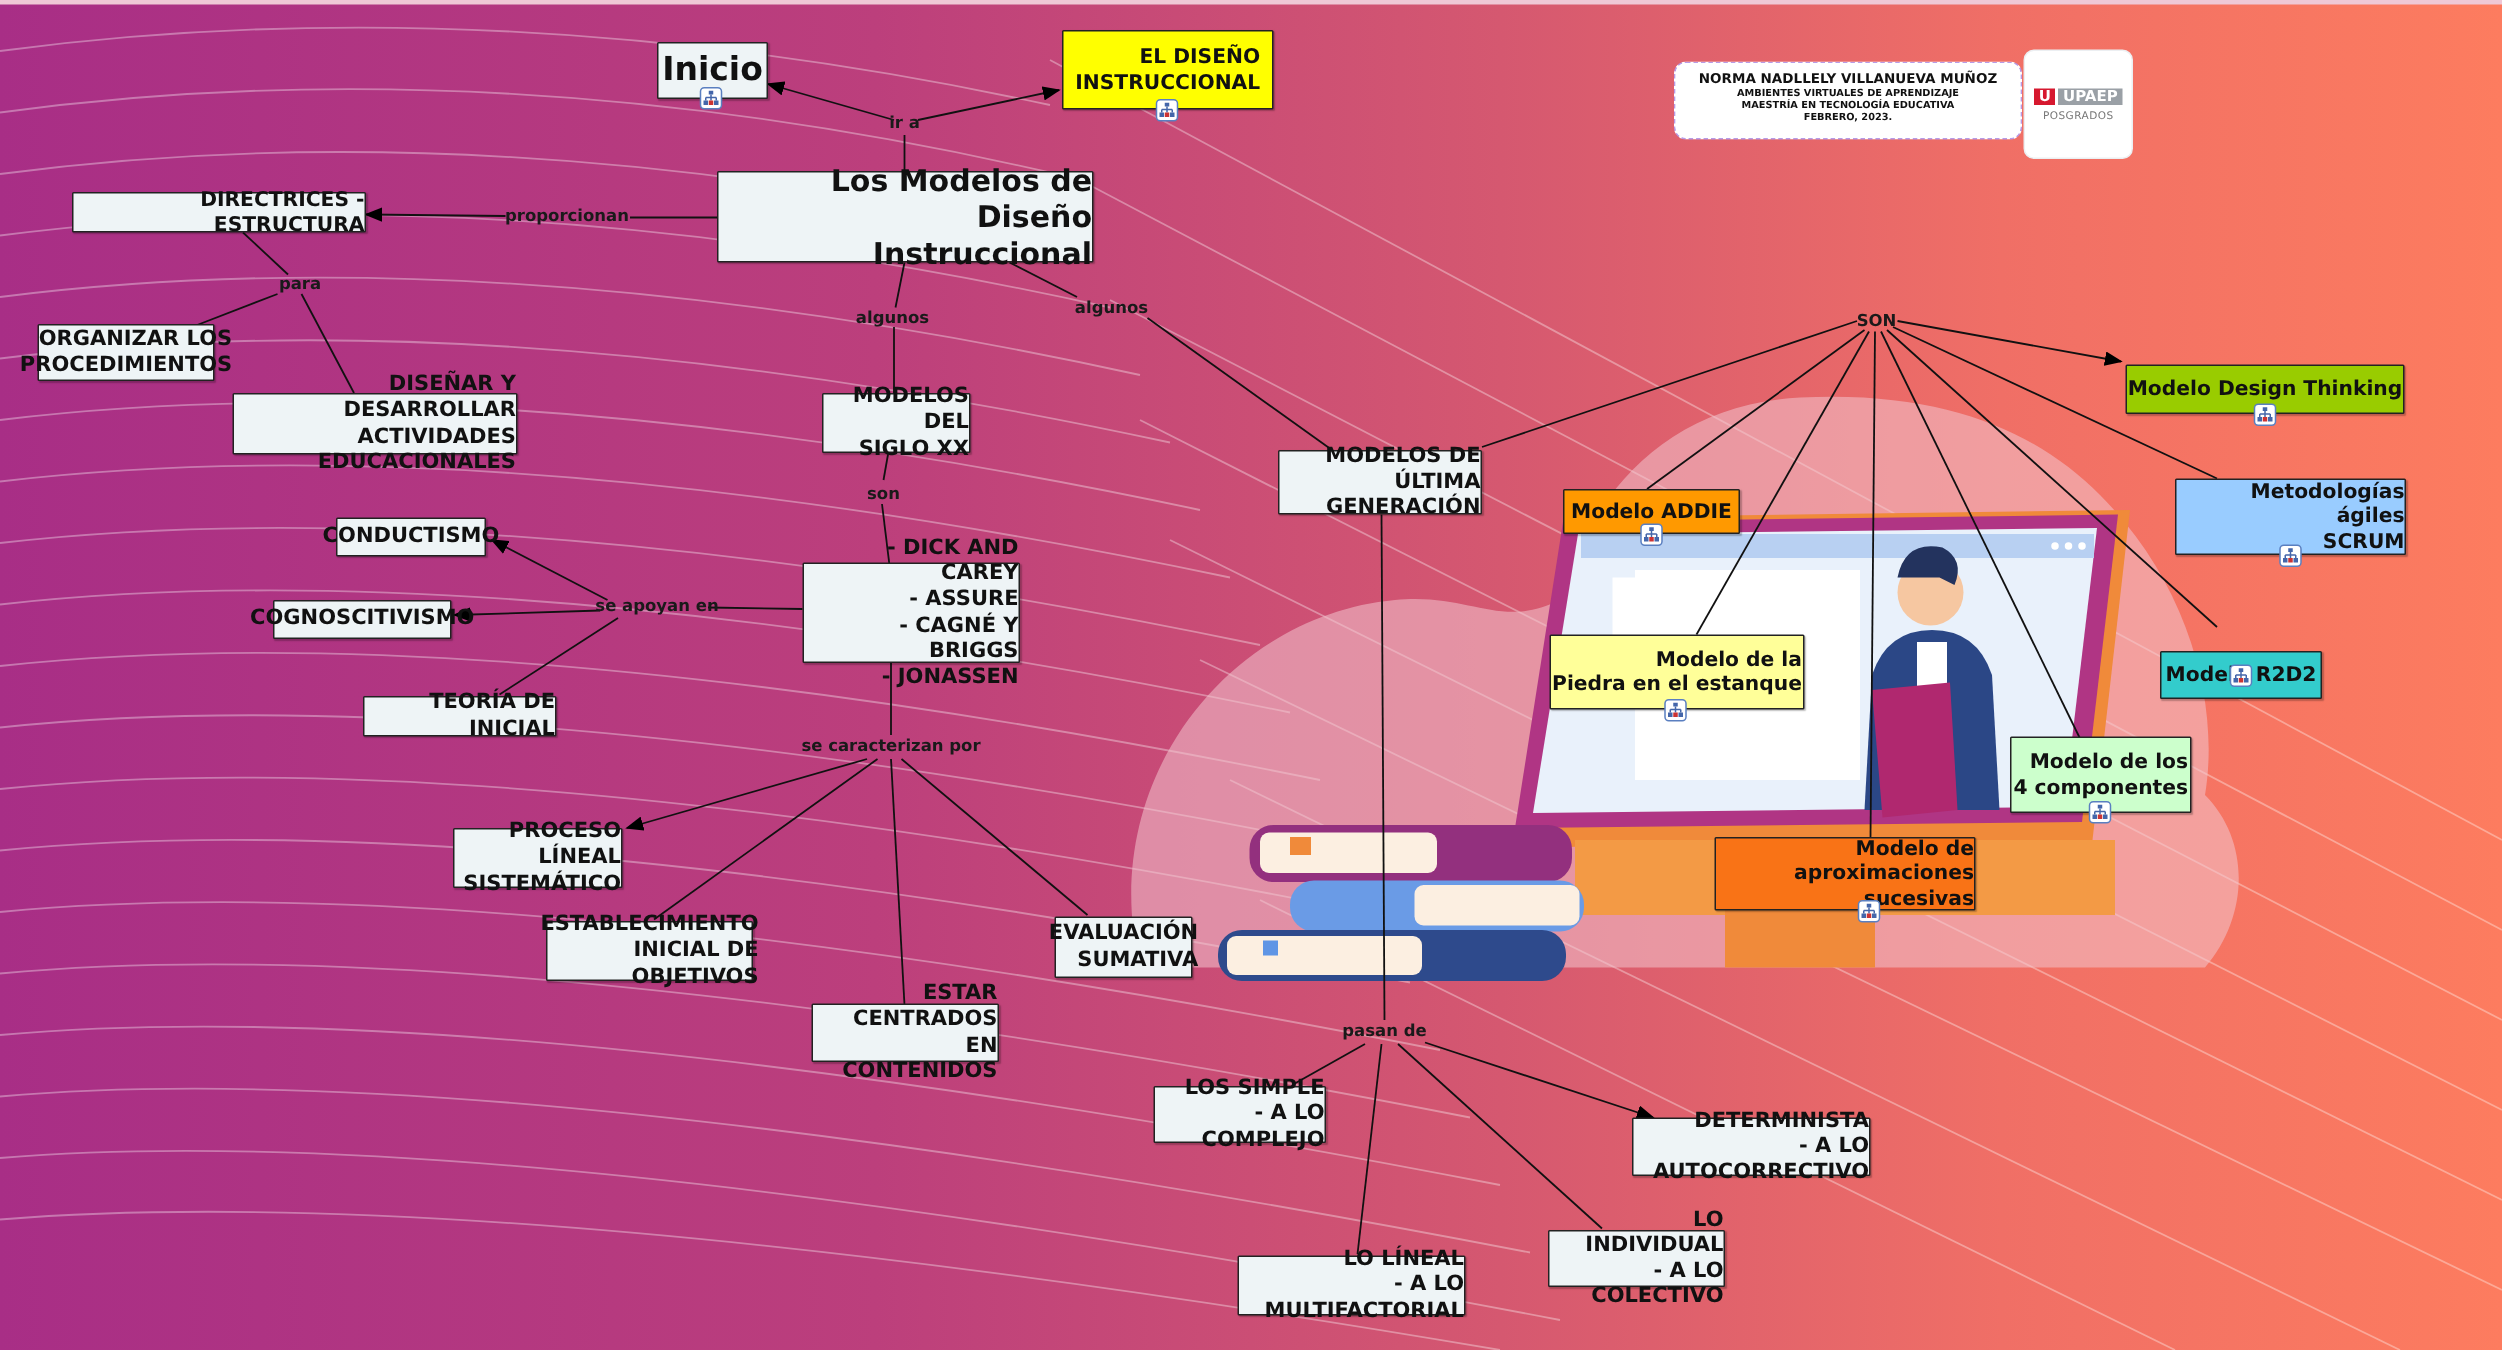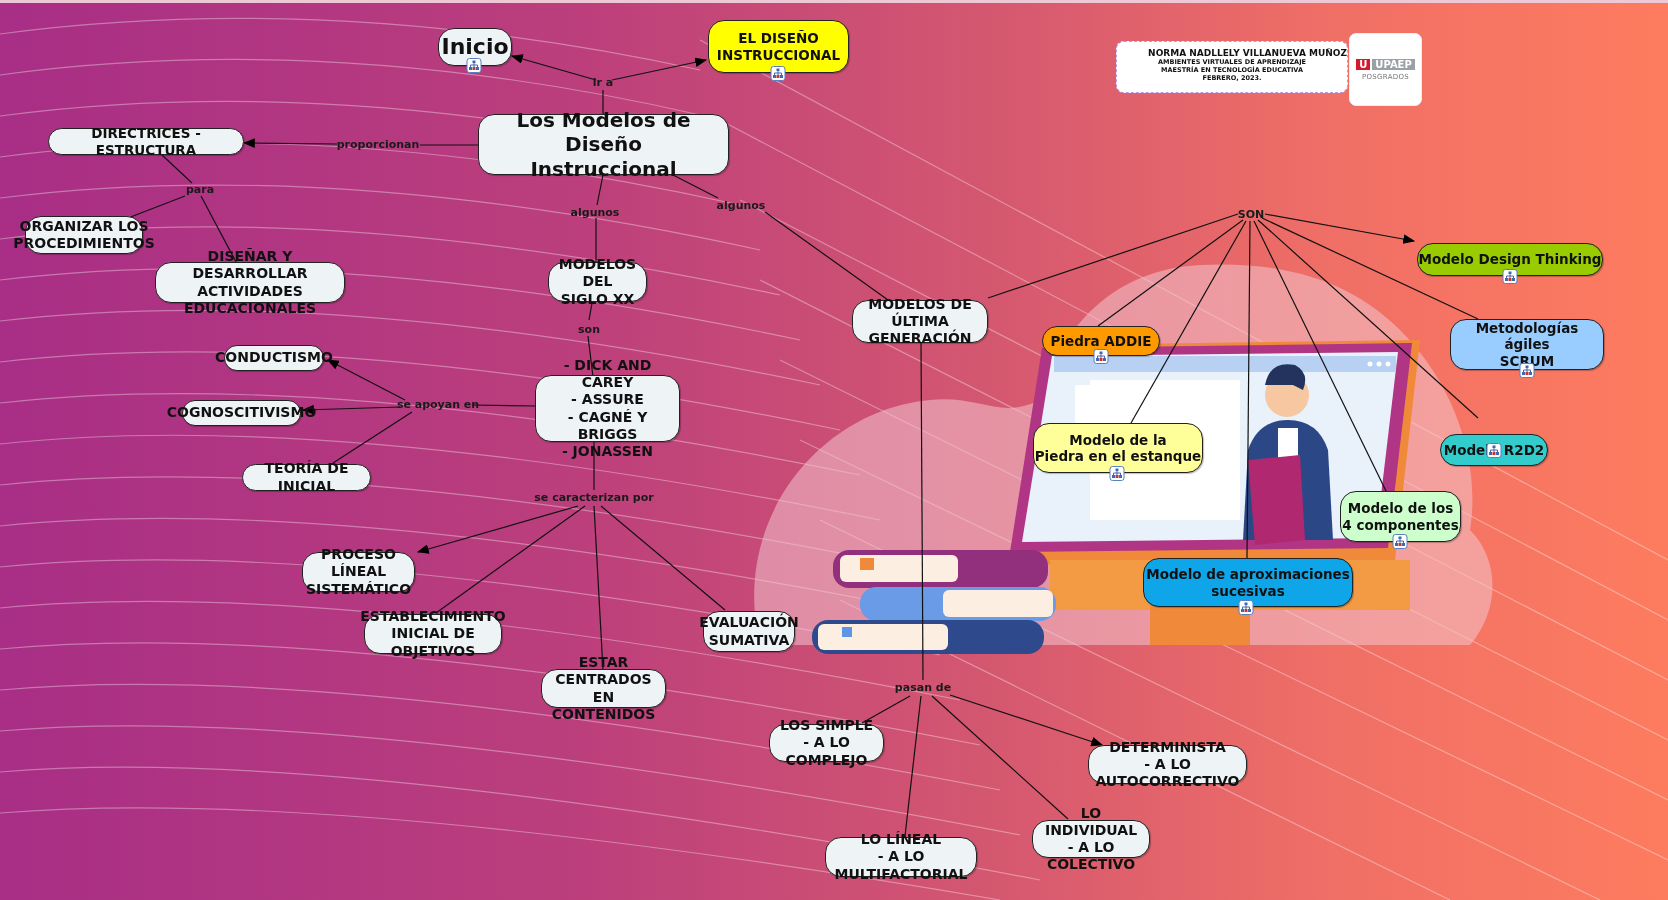--- a/index.html
+++ b/index.html
@@ -5,23 +5,23 @@
   html, body { margin: 0; padding: 0; }
   body {
     width: 1668px; height: 900px; overflow: hidden; position: relative;
     background: linear-gradient(90deg, #a82e86 0%, #bc3f7c 35%, #d55870 60%, #f06f66 80%, #fd7c5f 100%);
     font-family: "DejaVu Sans", "Liberation Sans", sans-serif;
   }
   .topline { position:absolute; left:0; top:0; width:1668px; height:3px; background:#efc8d6; }
   svg.bg, svg.links { position:absolute; left:0; top:0; }
   .node {
     position:absolute; box-sizing:border-box;
-    border:1.5px solid #222; border-radius:16px;
+    border:1.5px solid #222; border-radius:1px;
     background:#eef4f6;
-    display:flex; align-items:center; justify-content:center; text-align:center;
+    display:flex; align-items:center; justify-content:center; text-align:right;
     font-weight:bold; color:#111; line-height:1.22;
     box-shadow: 1px 1px 1px rgba(0,0,0,0.25);
     cursor:pointer;
   }
   .node span { white-space:pre-line; }
   .s { font-size:14px; }
   .m { font-size:13.5px; }
   .l { font-size:20px; }
   .xl { font-size:22px; }
   .lbl {
@@ -32,21 +32,21 @@
     position:absolute; width:15px; height:15px; box-sizing:border-box;
     background:#fff; border:1px solid #5a7fc0; border-radius:3px;
     transform:translateX(-50%); cursor:pointer;
     display:flex; align-items:center; justify-content:center;
   }
   .author {
     position:absolute; left:1116px; top:41px; width:232px; height:52px; box-sizing:border-box;
     background:#fff; border:1.5px dashed #b79be6; border-radius:8px;
     text-align:center; color:#111; font-weight:bold;
   }
-  .author .n { font-size:9px; margin-top:6px;text-align:right; }
+  .author .n { font-size:9px; margin-top:6px; }
   .author .d { font-size:6.5px; line-height:1.25; }
   .logo {
     position:absolute; left:1349px; top:33px; width:71px; height:71px;
     background:#fff; border-radius:7px; border:1px solid #eceff2;
     display:flex; flex-direction:column; align-items:center; justify-content:center;
   }
   .logo .row { display:flex; gap:2px; }
   .logo .u { background:#d6182f; color:#fff; font-size:10px; font-weight:bold; padding:0 3px; }
   .logo .up { background:#9aa0a6; color:#fff; font-size:10px; font-weight:bold; padding:0 3px; }
   .logo .pg { font-size:7px; color:#777; margin-top:3px; letter-spacing:0.3px; }
@@ -287,21 +287,21 @@
 <div class="node s" style="left:1032px;top:820px;width:118px;height:38px">
     <span>LO INDIVIDUAL
 - A LO COLECTIVO</span>
   </div>
 <div class="node s" style="left:1088px;top:745px;width:159px;height:39px">
     <span>DETERMINISTA
 - A LO AUTOCORRECTIVO</span>
   </div>
 
 <div class="node m" style="left:1042px;top:326px;width:118px;height:30px;background:#ff9900">
-    <span>Piedra ADDIE</span>
+    <span>Modelo ADDIE</span>
   </div>
 <div class="mapicon" style="left:1101px;top:349px">
     <svg width="11" height="11" viewBox="0 0 11 11">
       <rect x="4" y="0.5" width="3" height="2.5" fill="#4466aa"></rect>
       <path d="M5.5 3 V5 M2 5 H9 M2 5 V7 M9 5 V7 M5.5 5 V7" stroke="#4466aa" stroke-width="1" fill="none"></path>
       <rect x="0.5" y="7" width="3" height="3" fill="#4466aa"></rect>
       <rect x="4" y="7" width="3" height="3" fill="#cc3333"></rect>
       <rect x="7.5" y="7" width="3" height="3" fill="#4466aa"></rect>
     </svg>
   </div>
@@ -313,21 +313,21 @@
 <div class="mapicon" style="left:1117px;top:466px">
     <svg width="11" height="11" viewBox="0 0 11 11">
       <rect x="4" y="0.5" width="3" height="2.5" fill="#4466aa"></rect>
       <path d="M5.5 3 V5 M2 5 H9 M2 5 V7 M9 5 V7 M5.5 5 V7" stroke="#4466aa" stroke-width="1" fill="none"></path>
       <rect x="0.5" y="7" width="3" height="3" fill="#4466aa"></rect>
       <rect x="4" y="7" width="3" height="3" fill="#cc3333"></rect>
       <rect x="7.5" y="7" width="3" height="3" fill="#4466aa"></rect>
     </svg>
   </div>
 
-<div class="node m" style="left:1143px;top:558px;width:210px;height:49px;background:#0ea5e9">
+<div class="node m" style="left:1143px;top:558px;width:174px;height:49px;background:#f97316">
     <span>Modelo de aproximaciones
 sucesivas</span>
   </div>
 <div class="mapicon" style="left:1246px;top:600px">
     <svg width="11" height="11" viewBox="0 0 11 11">
       <rect x="4" y="0.5" width="3" height="2.5" fill="#4466aa"></rect>
       <path d="M5.5 3 V5 M2 5 H9 M2 5 V7 M9 5 V7 M5.5 5 V7" stroke="#4466aa" stroke-width="1" fill="none"></path>
       <rect x="0.5" y="7" width="3" height="3" fill="#4466aa"></rect>
       <rect x="4" y="7" width="3" height="3" fill="#cc3333"></rect>
       <rect x="7.5" y="7" width="3" height="3" fill="#4466aa"></rect>

